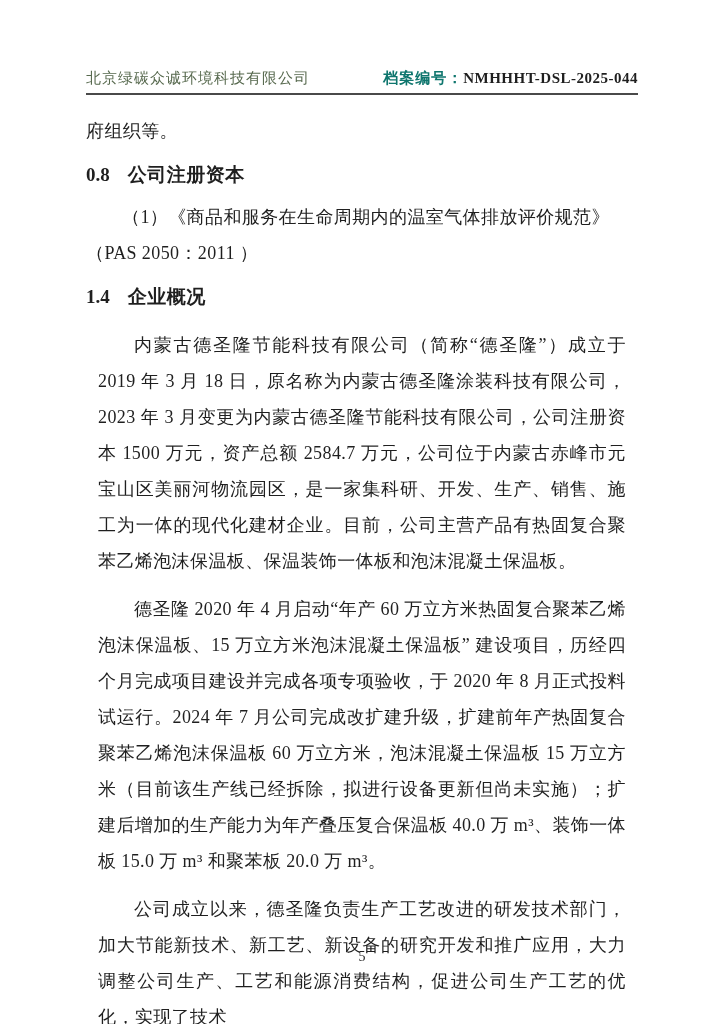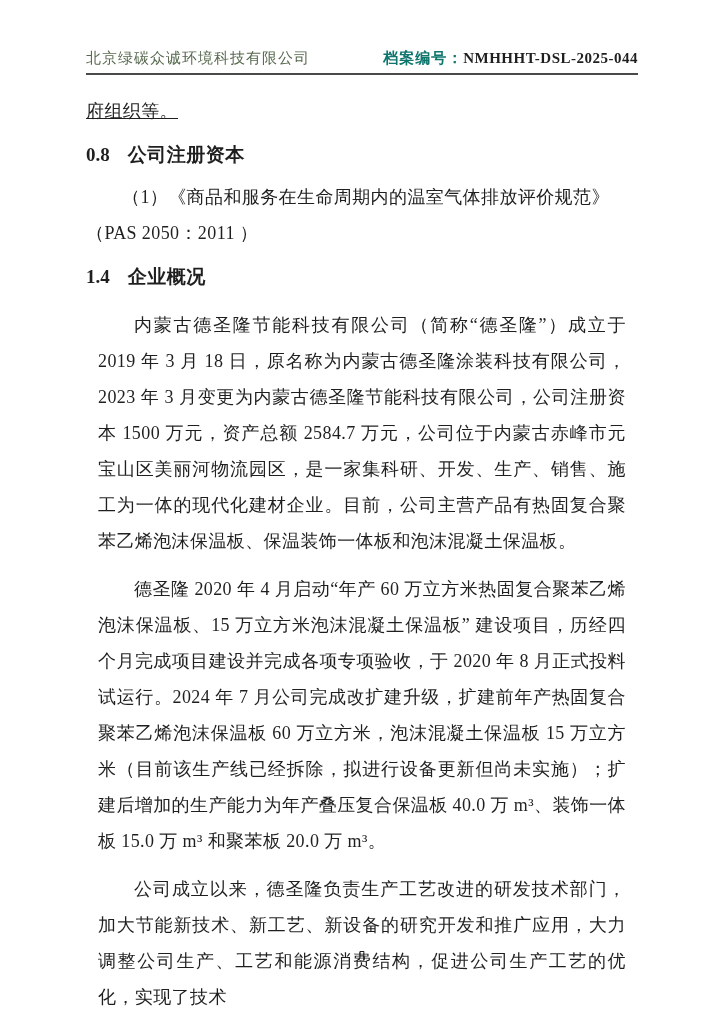--- a/index.html
+++ b/index.html
@@ -24,20 +24,21 @@
   }
   
   .doc-header {
     padding-top: 48px;
     display: flex;
     justify-content: space-between;
     align-items: flex-end;
     font-size: 15px;
     line-height: 20px;
     letter-spacing: 1px;
+    margin-top: 20px;
   }
   .doc-header .company {
     font-weight: normal;
   }
   .doc-header .archive {
     white-space: nowrap;
   }
   .doc-header .archive .num {
     font-weight: bold;
     letter-spacing: 0.5px;
@@ -49,21 +50,20 @@
   }
   
   .body-text {
     font-size: 18px;
     line-height: 36px;
     letter-spacing: 0.4px;
     text-align: justify;
   }
   .frag {
     margin-top: 18px;
-    text-decoration: underline;
   }
   .sec-heading {
     margin-top: 8px;
     font-size: 19px;
     font-weight: bold;
     line-height: 36px;
     letter-spacing: 0.5px;
   }
   .sec-heading .sec-num {
     margin-right: 18px;

